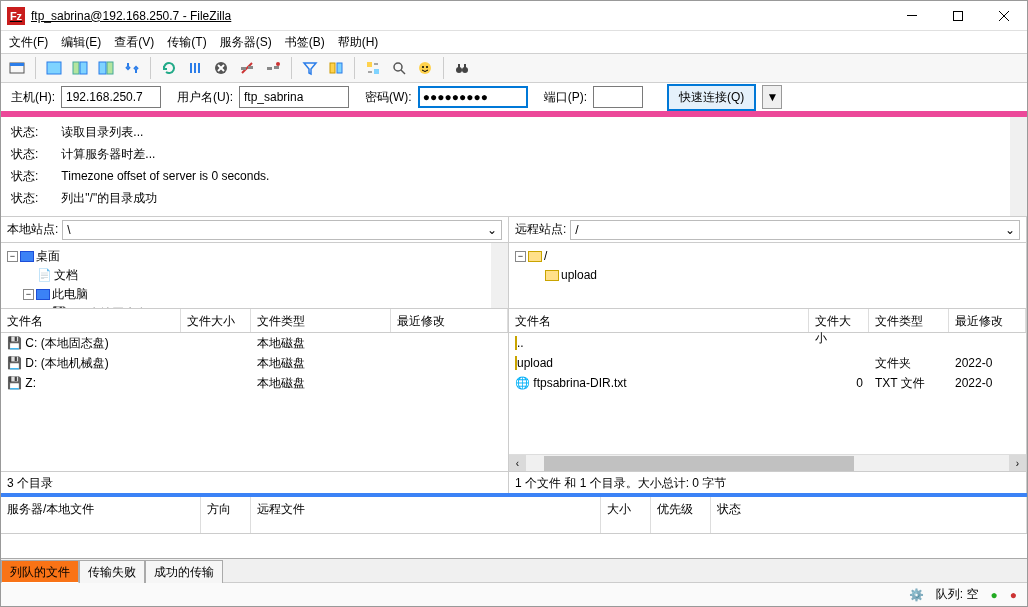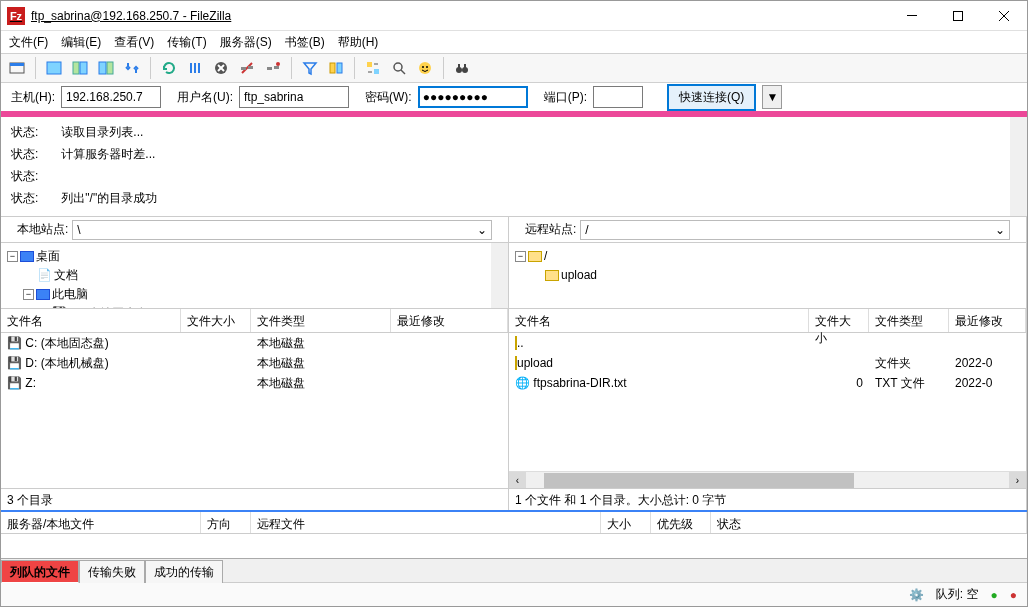--- a/index.html
+++ b/index.html
@@ -18,41 +18,41 @@
 .qinput { border: 1px solid #7a7a7a; padding: 3px 4px; font-size: 12px; }
 .qinput.focus { border: 2px solid #0078d7; padding: 2px 3px; }
 .qbtn { border: 2px solid #0078d7; padding: 3px 10px; background: #e5f1fb; }
 .dropdown-btn { width: 20px; border: 1px solid #999; background: #efefef; display: flex; align-items: center; justify-content: center; height: 24px; }
 .log-pane { height: 100px; border-bottom: 1px solid #ccc; padding: 4px 10px; overflow: hidden; position: relative; }
 .log-row { display: flex; line-height: 22px; gap: 23px; }
 .splitpanes { flex: 1; display: flex; min-height: 0; }
 .pane { display: flex; flex-direction: column; min-width: 0; border-right: 1px solid #ccc; }
 .pane.left { width: 508px; }
 .pane.right { flex: 1; }
-.siterow { display: flex; align-items: center; border-bottom: 1px solid #ccc; padding: 2px 16px; height: 26px; }
+.siterow { display: flex; align-items: center; border-bottom: 1px solid #ccc; padding: 2px 6px; height: 26px; }
 .siterow .sitesel { flex: 1; border: 1px solid #bbb; padding: 2px 4px; display: flex; align-items: center; justify-content: space-between; height: 20px; margin-left: 4px; }
 .tree { height: 66px; overflow: hidden; border-bottom: 1px solid #ccc; padding: 4px 6px; line-height: 19px; position: relative;}
 .tree-row { display: flex; align-items: center; gap: 2px; white-space: nowrap; }
 .expander { width: 11px; height: 11px; border: 1px solid #888; font-size: 9px; line-height: 9px; text-align: center; }
 .list { flex: 1; display: flex; flex-direction: column; min-height: 0; }
 .list-header { display: flex; border-bottom: 1px solid #ccc; height: 24px; }
 .list-header .col { border-right: 1px solid #ddd; padding: 4px 6px; background: #fff; }
 .list-body { flex: 1; overflow: hidden; position: relative; }
 .list-row { display: flex; height: 20px; align-items: center; }
 .list-row .col { padding: 0 6px; white-space: nowrap; overflow: hidden; }
 .hscroll { height: 17px; background: #f0f0f0; border-top: 1px solid #ddd; display:flex; align-items:center;}
 .hscroll-thumb { height:15px; background:#c1c1c1; width:60%; margin-left:18px;}
 .hscroll-btn { width:17px;height:17px;background:#dadada;display:flex;align-items:center;justify-content:center;font-size:10px;}
 .status-line { height: 22px; border-top: 1px solid #ccc; padding: 3px 6px; font-size: 12px; }
-.queue-header { display: flex; height: 24px; border-top: 2px solid #3b82f6; border-bottom: 1px solid #ccc; }
+.queue-header { display: flex; height: 41px; border-top: 4px solid #3b82f6; border-bottom: 1px solid #ccc; }
 .queue-header .col { border-right: 1px solid #ddd; padding: 4px 6px; }
 .queue-body { height: 24px; }
 .tabrow { display: flex; height: 24px; border-top: 1px solid #aaa; background:#f0f0f0;}
 .tab { border: 1px solid #aaa; border-bottom: none; padding: 3px 8px; margin-right: 0; background: #f6f6f6; position:relative; top:1px;}
-.tab.active { background: #ef4444; border-bottom:1px solid #fff; font-weight:bold;}
+.tab.active { background: #f97316; border-bottom:1px solid #fff; font-weight:normal;}
 .footer { height: 24px; border-top: 1px solid #ccc; display: flex; align-items: center; justify-content: flex-end; padding: 0 10px; gap: 12px; background: #fafafa;}
 .icon-desktop { width:14px; height:11px; background:#3b82f6; border:1px solid #1d4ed8;}
 .icon-folder { width:14px; height:11px; background:#ffe08a; border:1px solid #c9a400;}
 .scrollbar-v { position:absolute; right:0; top:0; bottom:0; width:17px; background:#f0f0f0;}
 svg { display:block; }
 </style>
 </head>
 <body>
 
 <div class="titlebar">
@@ -211,20 +211,21 @@
   <div class="log-row">
       <span>状态:</span>
       <span>读取目录列表...</span>
     </div>
   <div class="log-row">
       <span>状态:</span>
       <span>计算服务器时差...</span>
     </div>
   <div class="log-row">
       <span>状态:</span>
+      <span>Timezone offset of server is 0 seconds.</span>
     </div>
   <div class="log-row">
       <span>状态:</span>
       <span>列出"/"的目录成功</span>
     </div>
   <div class="scrollbar-v"></div>
 </div>
 
 <div class="splitpanes">
 

